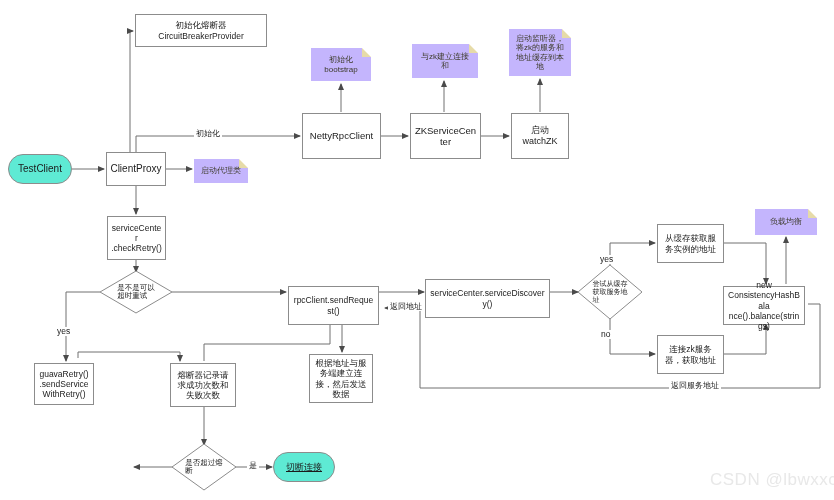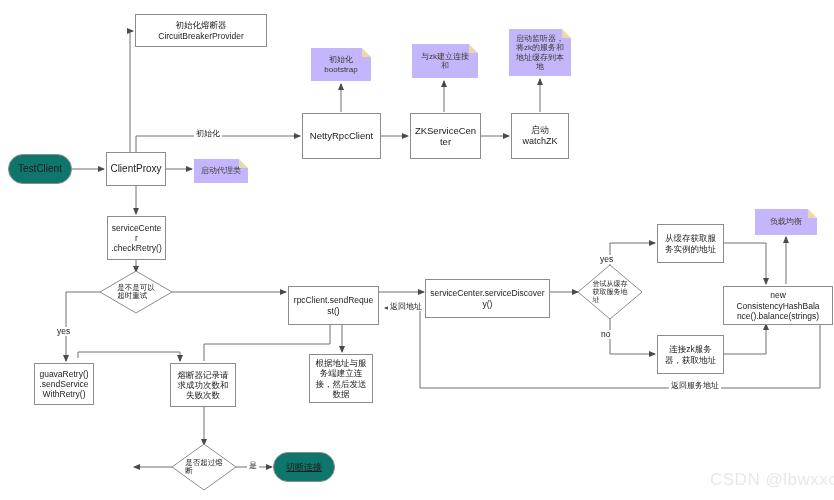--- a/index.html
+++ b/index.html
@@ -34,21 +34,21 @@
     line-height: 1.18;
     padding: 12px 3px;
     white-space: pre-line;
     word-break: break-word;
   }
   .rect {
     background: #ffffff;
     border: 1px solid #8c8c8c;
   }
   .rounded {
-    background: #0f766e;
+    background: #5eead4;
     border: 1px solid #8c8c8c;
     border-radius: 18px;
   }
   .note {
     background: #c4b5fd;
     color: #3c3a2a;
     border: none;
     justify-content: center;
   }
   .note::after {
@@ -198,21 +198,21 @@
 务端建立连
 接，然后发送
 数据</div>
 
   <div class="node rect" style="left:657px; top:224px; width:67px; height:39px; font-size:8.5px;">从缓存获取服
 务实例的地址</div>
 
   <div class="node rect" style="left:657px; top:335px; width:67px; height:39px; font-size:8.5px;">连接zk服务
 器，获取地址</div>
 
-  <div class="node rect" style="left:723px; top:286px; width:110px; height:39px; font-size:8.5px;">new
+  <div class="node rect" style="left:723px; top:286px; width:82px; height:39px; font-size:8.5px;">new
 ConsistencyHashBala
 nce().balance(strings)</div>
 
 
   <div class="node rounded" style="left:273px; top:452px; width:62px; height:30px; font-size:9px;text-decoration:underline;">切断连接</div>
 
   <div class="diamond-wrap" style="left:100px; top:271px; width:72px; height:42px;">
     <svg width="72" height="42" viewBox="0 0 72 42">
       <polygon points="36,0 72,21 36,42 0,21" fill="#ffffff" stroke="#8c8c8c" stroke-width="1"></polygon>
     </svg>

